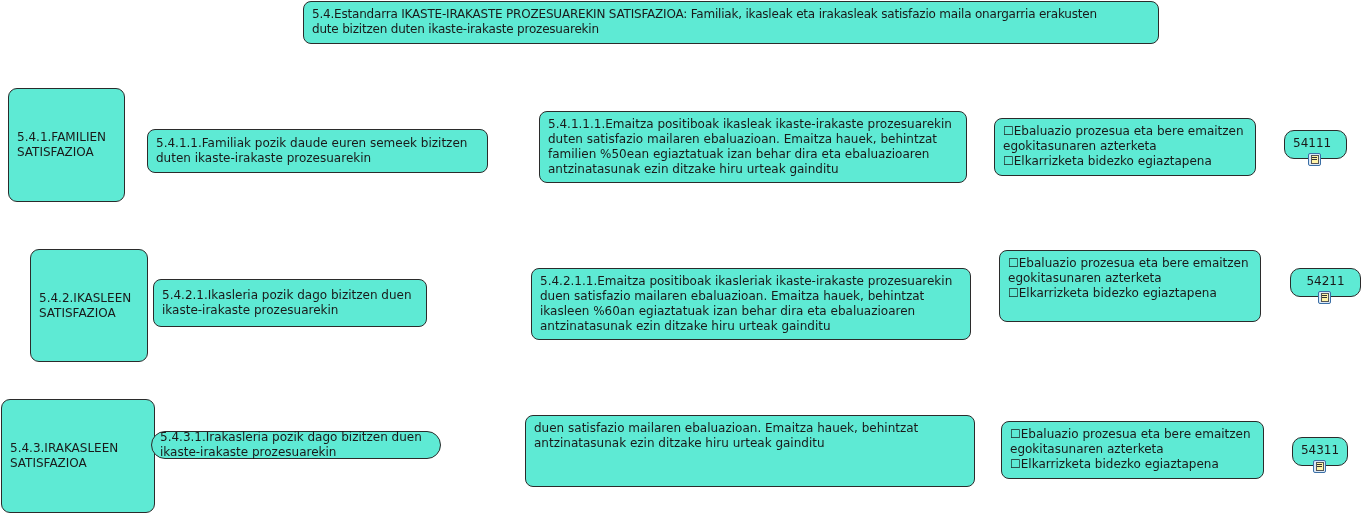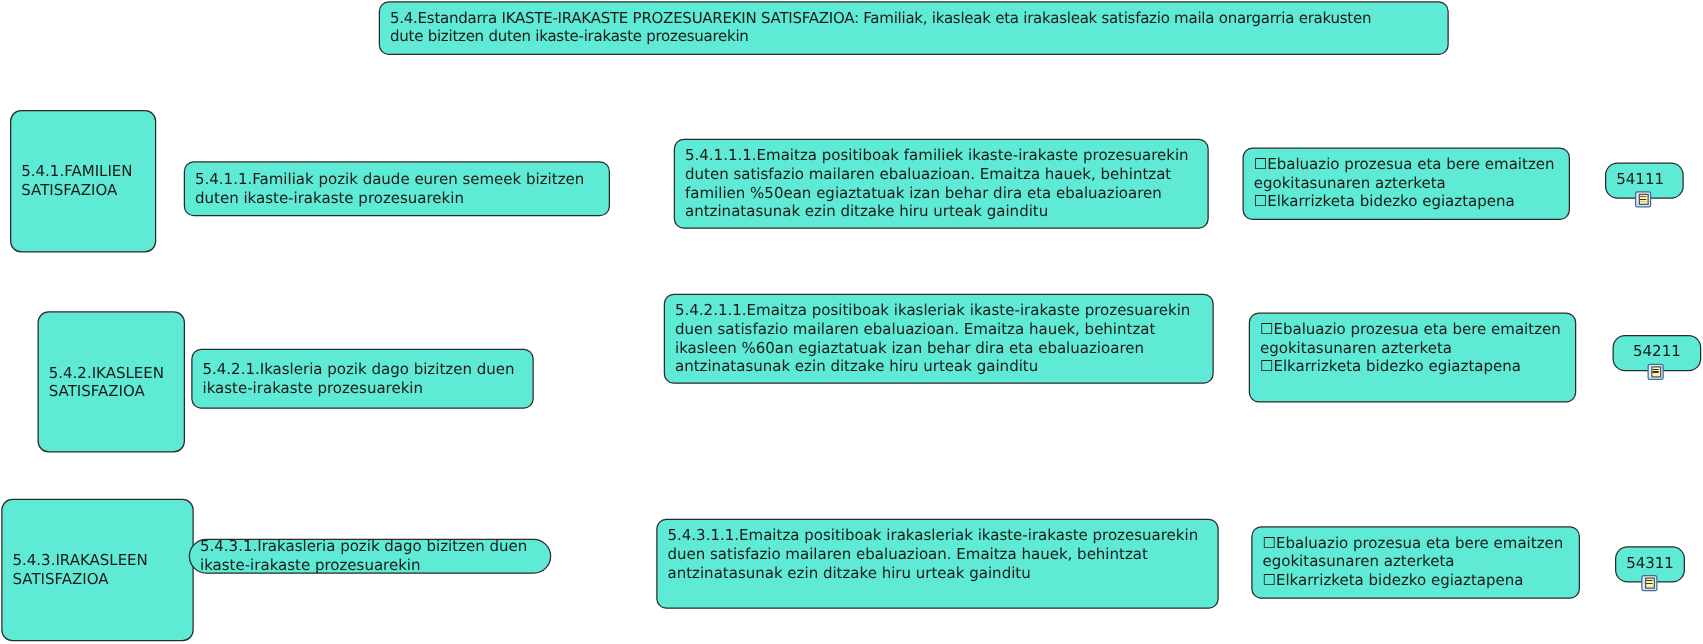--- a/index.html
+++ b/index.html
@@ -34,21 +34,21 @@
     <span class="line">SATISFAZIOA</span>
   </div>
 </div>
 <div class="node mid" style="left:147px;top:129px;width:341px;height:44px;">
   <div>
     <span class="line">5.4.1.1.Familiak pozik daude euren semeek bizitzen</span>
     <span class="line">duten ikaste-irakaste prozesuarekin</span>
   </div>
 </div>
 <div class="node" style="left:539px;top:111px;width:428px;height:72px;">
-  <span class="line">5.4.1.1.1.Emaitza positiboak familiek ikaste-irakaste prozesuarekin</span>
+  <span class="line">5.4.1.1.1.Emaitza positiboak ikasleak ikaste-irakaste prozesuarekin</span>
   <span class="line">duten satisfazio mailaren ebaluazioan. Emaitza hauek, behintzat</span>
   <span class="line">familien %50ean egiaztatuak izan behar dira eta ebaluazioaren</span>
   <span class="line">antzinatasunak ezin ditzake hiru urteak gainditu</span>
 </div>
 <div class="node" style="left:994px;top:118px;width:262px;height:58px;">
   <span class="line">☐Ebaluazio prozesua eta bere emaitzen</span>
   <span class="line">egokitasunaren azterketa</span>
   <span class="line">☐Elkarrizketa bidezko egiaztapena</span>
 </div>
 <div class="node code" style="left:1284px;top:130px;width:63px;height:29px;justify-content:flex-start;padding-left:8px;">
@@ -61,21 +61,21 @@
     <span class="line">5.4.2.IKASLEEN</span>
     <span class="line">SATISFAZIOA</span>
   </div>
 </div>
 <div class="node mid" style="left:153px;top:279px;width:274px;height:48px;">
   <div>
     <span class="line">5.4.2.1.Ikasleria pozik dago bizitzen duen</span>
     <span class="line">ikaste-irakaste prozesuarekin</span>
   </div>
 </div>
-<div class="node" style="left:531px;top:235px;width:440px;height:72px;">
+<div class="node" style="left:531px;top:268px;width:440px;height:72px;">
   <span class="line">5.4.2.1.1.Emaitza positiboak ikasleriak ikaste-irakaste prozesuarekin</span>
   <span class="line">duen satisfazio mailaren ebaluazioan. Emaitza hauek, behintzat</span>
   <span class="line">ikasleen %60an egiaztatuak izan behar dira eta ebaluazioaren</span>
   <span class="line">antzinatasunak ezin ditzake hiru urteak gainditu</span>
 </div>
 <div class="node" style="left:999px;top:250px;width:262px;height:72px;">
   <span class="line">☐Ebaluazio prozesua eta bere emaitzen</span>
   <span class="line">egokitasunaren azterketa</span>
   <span class="line">☐Elkarrizketa bidezko egiaztapena</span>
 </div>
@@ -90,21 +90,20 @@
     <span class="line">SATISFAZIOA</span>
   </div>
 </div>
 <div class="node mid" style="left:151px;top:431px;width:290px;height:28px;border-radius:18px;">
   <div>
     <span class="line">5.4.3.1.Irakasleria pozik dago bizitzen duen</span>
     <span class="line">ikaste-irakaste prozesuarekin</span>
   </div>
 </div>
 <div class="node" style="left:525px;top:415px;width:450px;height:72px;">
-  <span class="line">5.4.3.1.1.Emaitza positiboak irakasleriak ikaste-irakaste prozesuarekin</span>
   <span class="line">duen satisfazio mailaren ebaluazioan. Emaitza hauek, behintzat</span>
   <span class="line">antzinatasunak ezin ditzake hiru urteak gainditu</span>
 </div>
 <div class="node" style="left:1001px;top:421px;width:263px;height:58px;">
   <span class="line">☐Ebaluazio prozesua eta bere emaitzen</span>
   <span class="line">egokitasunaren azterketa</span>
   <span class="line">☐Elkarrizketa bidezko egiaztapena</span>
 </div>
 <div class="node code" style="left:1292px;top:437px;width:56px;height:29px;">
   <span>54311</span>

